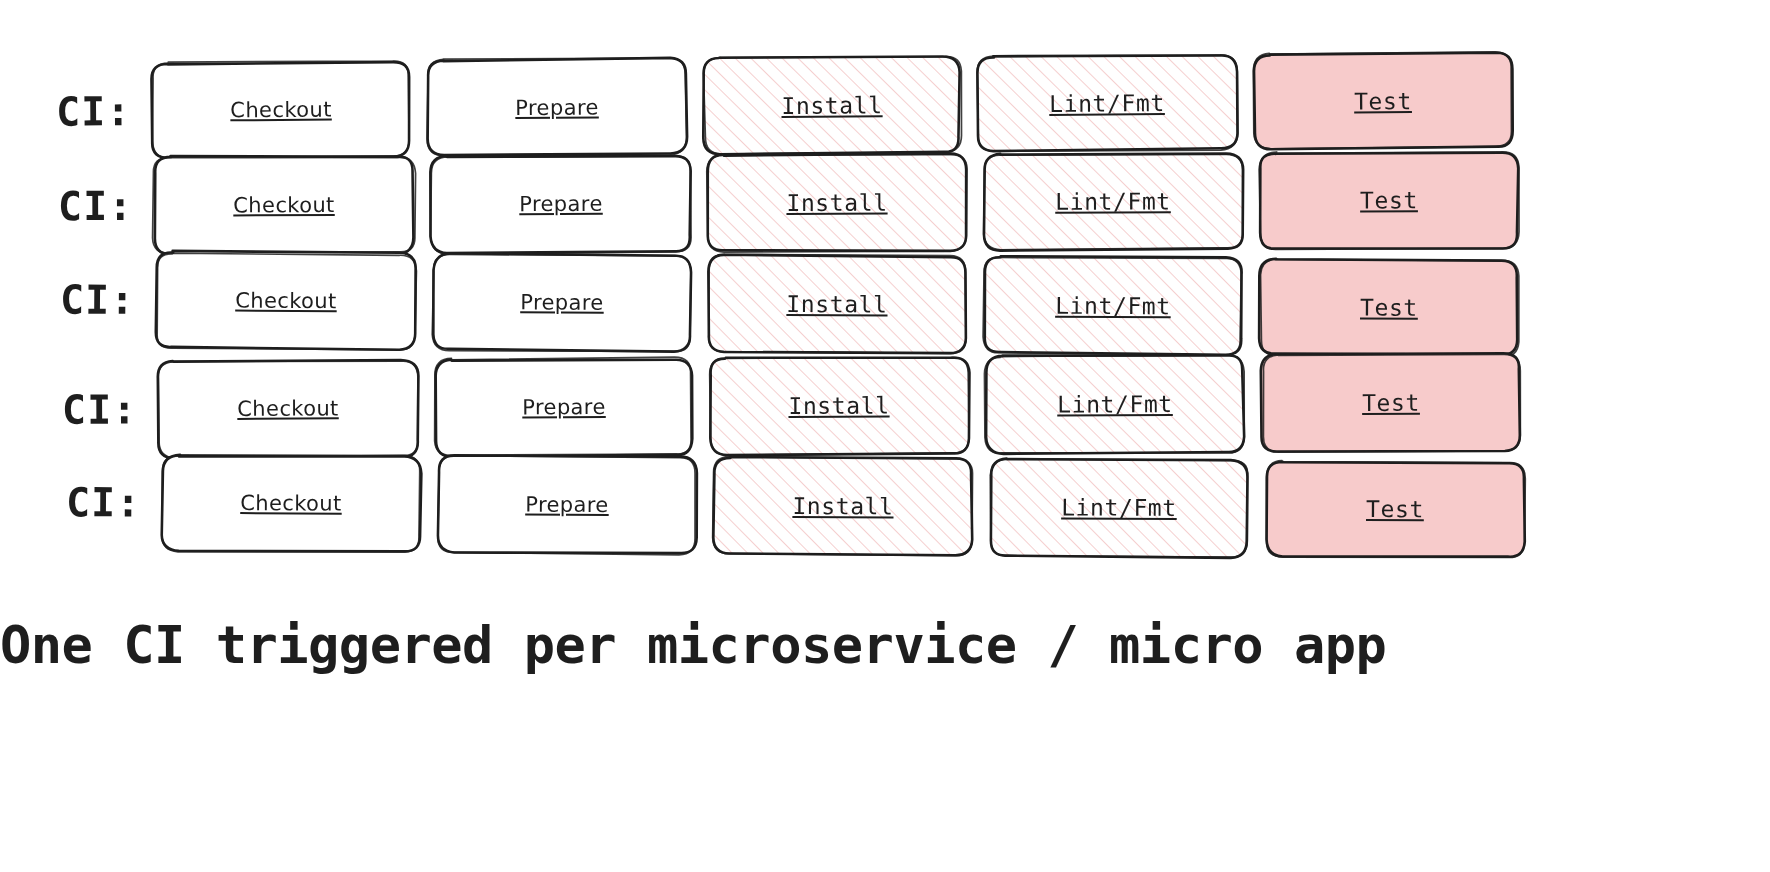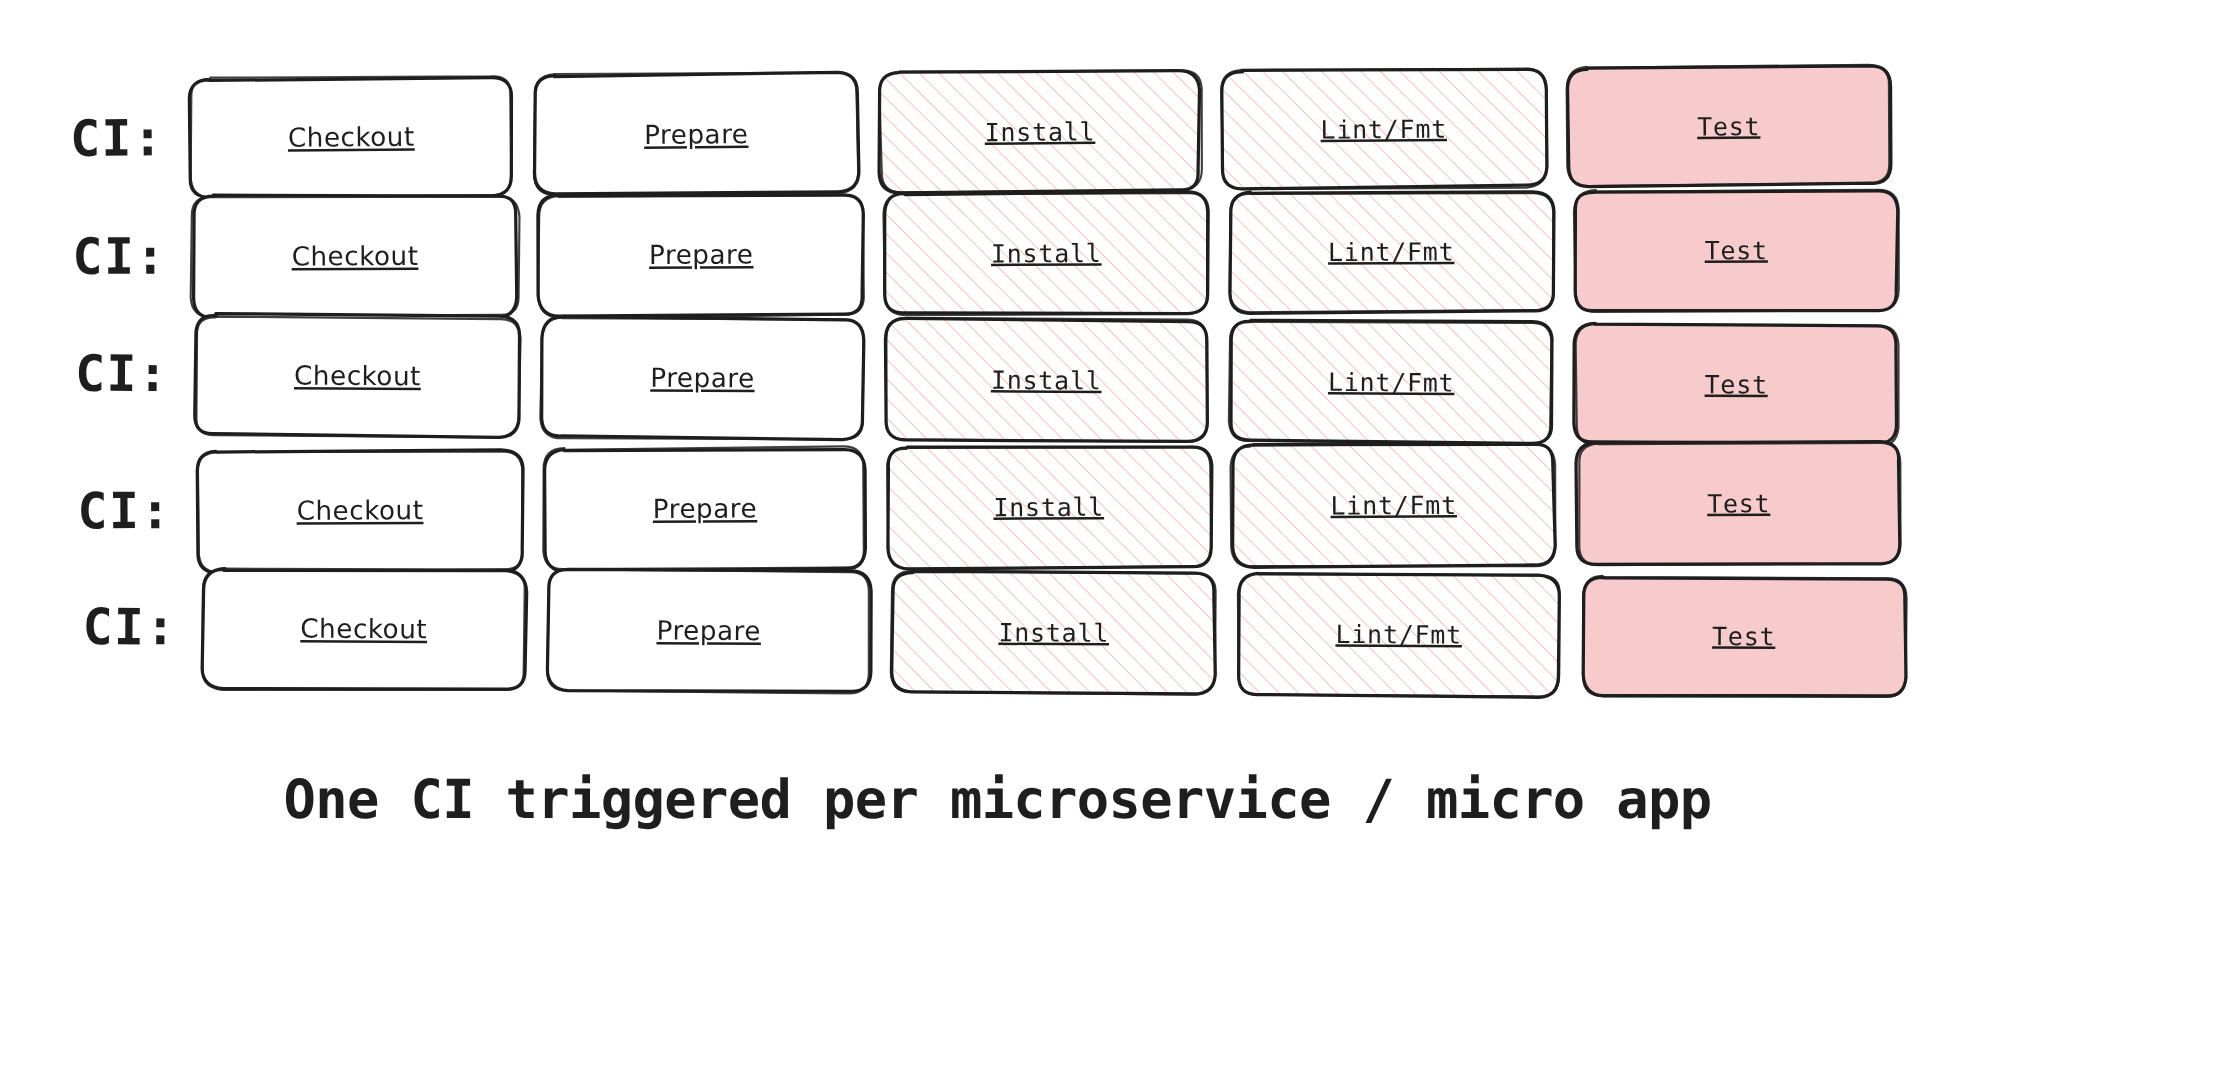--- a/index.html
+++ b/index.html
@@ -72,33 +72,32 @@
 
   .t-hand {
     font-family: "DejaVu Sans", sans-serif;
     font-size: 21px;
     font-weight: 400;
     letter-spacing: 0.4px;
   }
 
   .t-mono {
     font-family: "DejaVu Sans Mono", monospace;
-    font-size: 20px;
+    font-size: 23px;
     font-weight: 400;
     letter-spacing: 0.6px;
   }
 
   .caption {
     position: absolute;
     left: 0;
     right: 0;
     top: 615px;
-    text-align: center;
     font-family: "DejaVu Sans Mono", monospace;
-    font-size: 43px;
+    font-size: 52px;
     font-weight: 700;
     color: #1e1e1e;
     letter-spacing: -0.5px;
     user-select: none;
   }
 </style>
 </head>
 <body>
 
 <div id="canvas">

